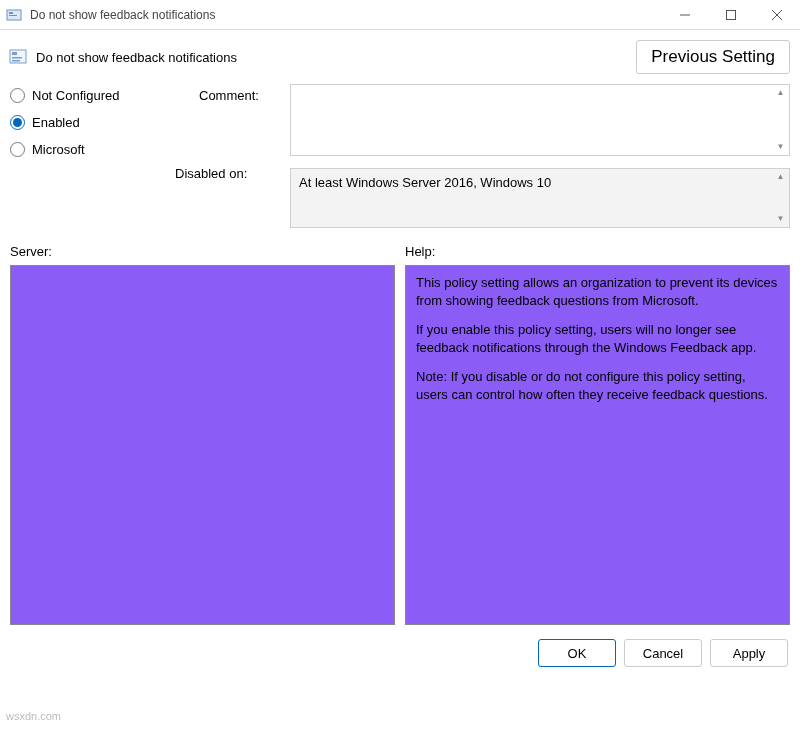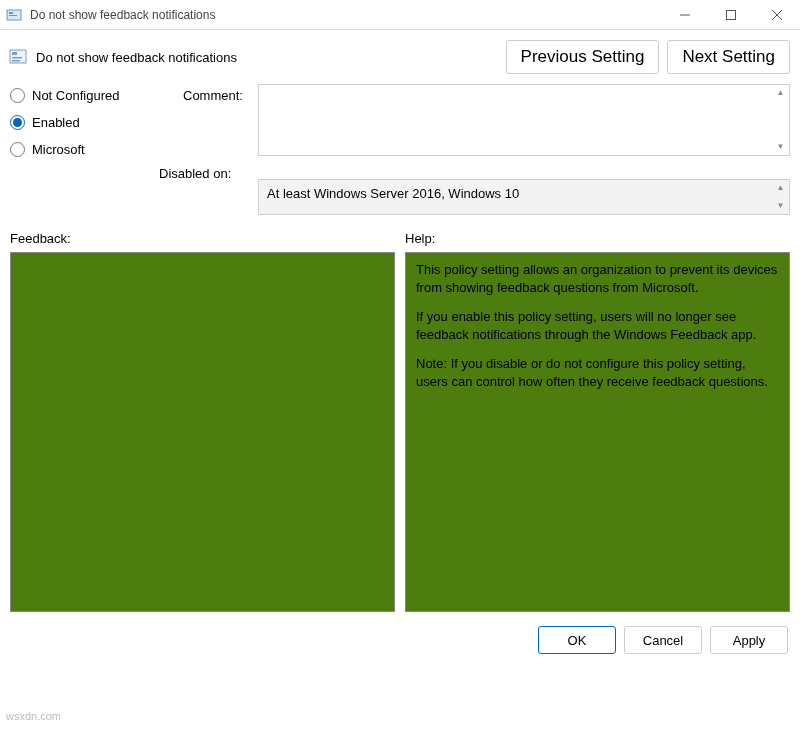--- a/index.html
+++ b/index.html
@@ -79,21 +79,21 @@
       padding: 6px 14px;
       margin-left: 8px;
       font-size: 17px;
       cursor: default;
     }
     
     .upper {
       display: grid;
       grid-template-columns: 145px 95px 1fr;
       padding: 4px 10px 0 10px;
-      column-gap: 4px;
+      column-gap: 20px;
     }
     .radio-col {
       grid-column: 1;
       grid-row: 1 / span 3;
       padding-top: 4px;
     }
     .radio-item {
       display: flex;
       align-items: center;
       margin-bottom: 12px;
@@ -120,22 +120,22 @@
       position: relative;
     }
     .label-supported {
       grid-column: 2;
       grid-row: 2;
       padding-top: 10px;
     }
     .supported-box {
       grid-column: 3;
       grid-row: 2;
-      margin-top: 23px;
-      height: 36px;
+      margin-top: 12px;
+      height: 60px;
       border: 1px solid #d0d0d0;
       background: #f3f3f3;
       padding: 6px 22px 6px 8px;
       font-size: 13px;
       position: relative;
     }
     .scroll-btns {
       position: absolute;
       right: 0;
       top: 0;
@@ -162,21 +162,21 @@
     
     .panes {
       display: grid;
       grid-template-columns: 1fr 1fr;
       column-gap: 10px;
       padding: 0 10px;
       height: 360px;
     }
     .pane {
       border: 1px solid #888;
-      background: #4d7c0f;
+      background: #8b5cf6;
       padding: 8px 10px;
       font-size: 13px;
       line-height: 1.35;
       overflow: hidden;
     }
     .pane p {
       margin-bottom: 12px;
     }
     
     .dlg-buttons {
@@ -240,21 +240,20 @@
   <span class="policy-icon">
     <svg viewBox="0 0 20 20">
         <rect x="2" y="3" width="16" height="13" fill="#eef4fa" stroke="#7ba0c8"></rect>
         <rect x="4" y="5" width="5" height="3" fill="#7ba0c8"></rect>
         <rect x="4" y="10" width="10" height="1.5" fill="#7ba0c8"></rect>
         <rect x="4" y="13" width="8" height="1.5" fill="#7ba0c8"></rect>
       </svg>
   </span>
   <span class="policy-name">Do not show feedback notifications</span>
   <button class="nav-btn">Previous Setting</button>
-  <button class="nav-btn">Next Setting</button>
 </div>
 
 <div class="upper">
   <div class="radio-col">
     <label class="radio-item">
       <input type="radio" name="state" style="">
       <span>Not Configured</span>
     </label>
     <label class="radio-item">
       <input type="radio" name="state" checked="" style="">
@@ -279,21 +278,21 @@
   <div class="supported-box">
     <span>At least Windows Server 2016, Windows 10</span>
     <div class="scroll-btns">
       <div class="scroll-arrow">▲</div>
       <div class="scroll-arrow">▼</div>
     </div>
   </div>
 </div>
 
 <div class="section-labels">
-  <div>Feedback:</div>
+  <div>Server:</div>
   <div>Help:</div>
 </div>
 
 <div class="panes">
   <div class="pane"></div>
   <div class="pane">
     <p>This policy setting allows an organization to prevent its devices from showing feedback questions from Microsoft.</p>
     <p>If you enable this policy setting, users will no longer see feedback notifications through the Windows Feedback app.</p>
     <p>Note: If you disable or do not configure this policy setting, users can control how often they receive feedback questions.</p>
   </div>

